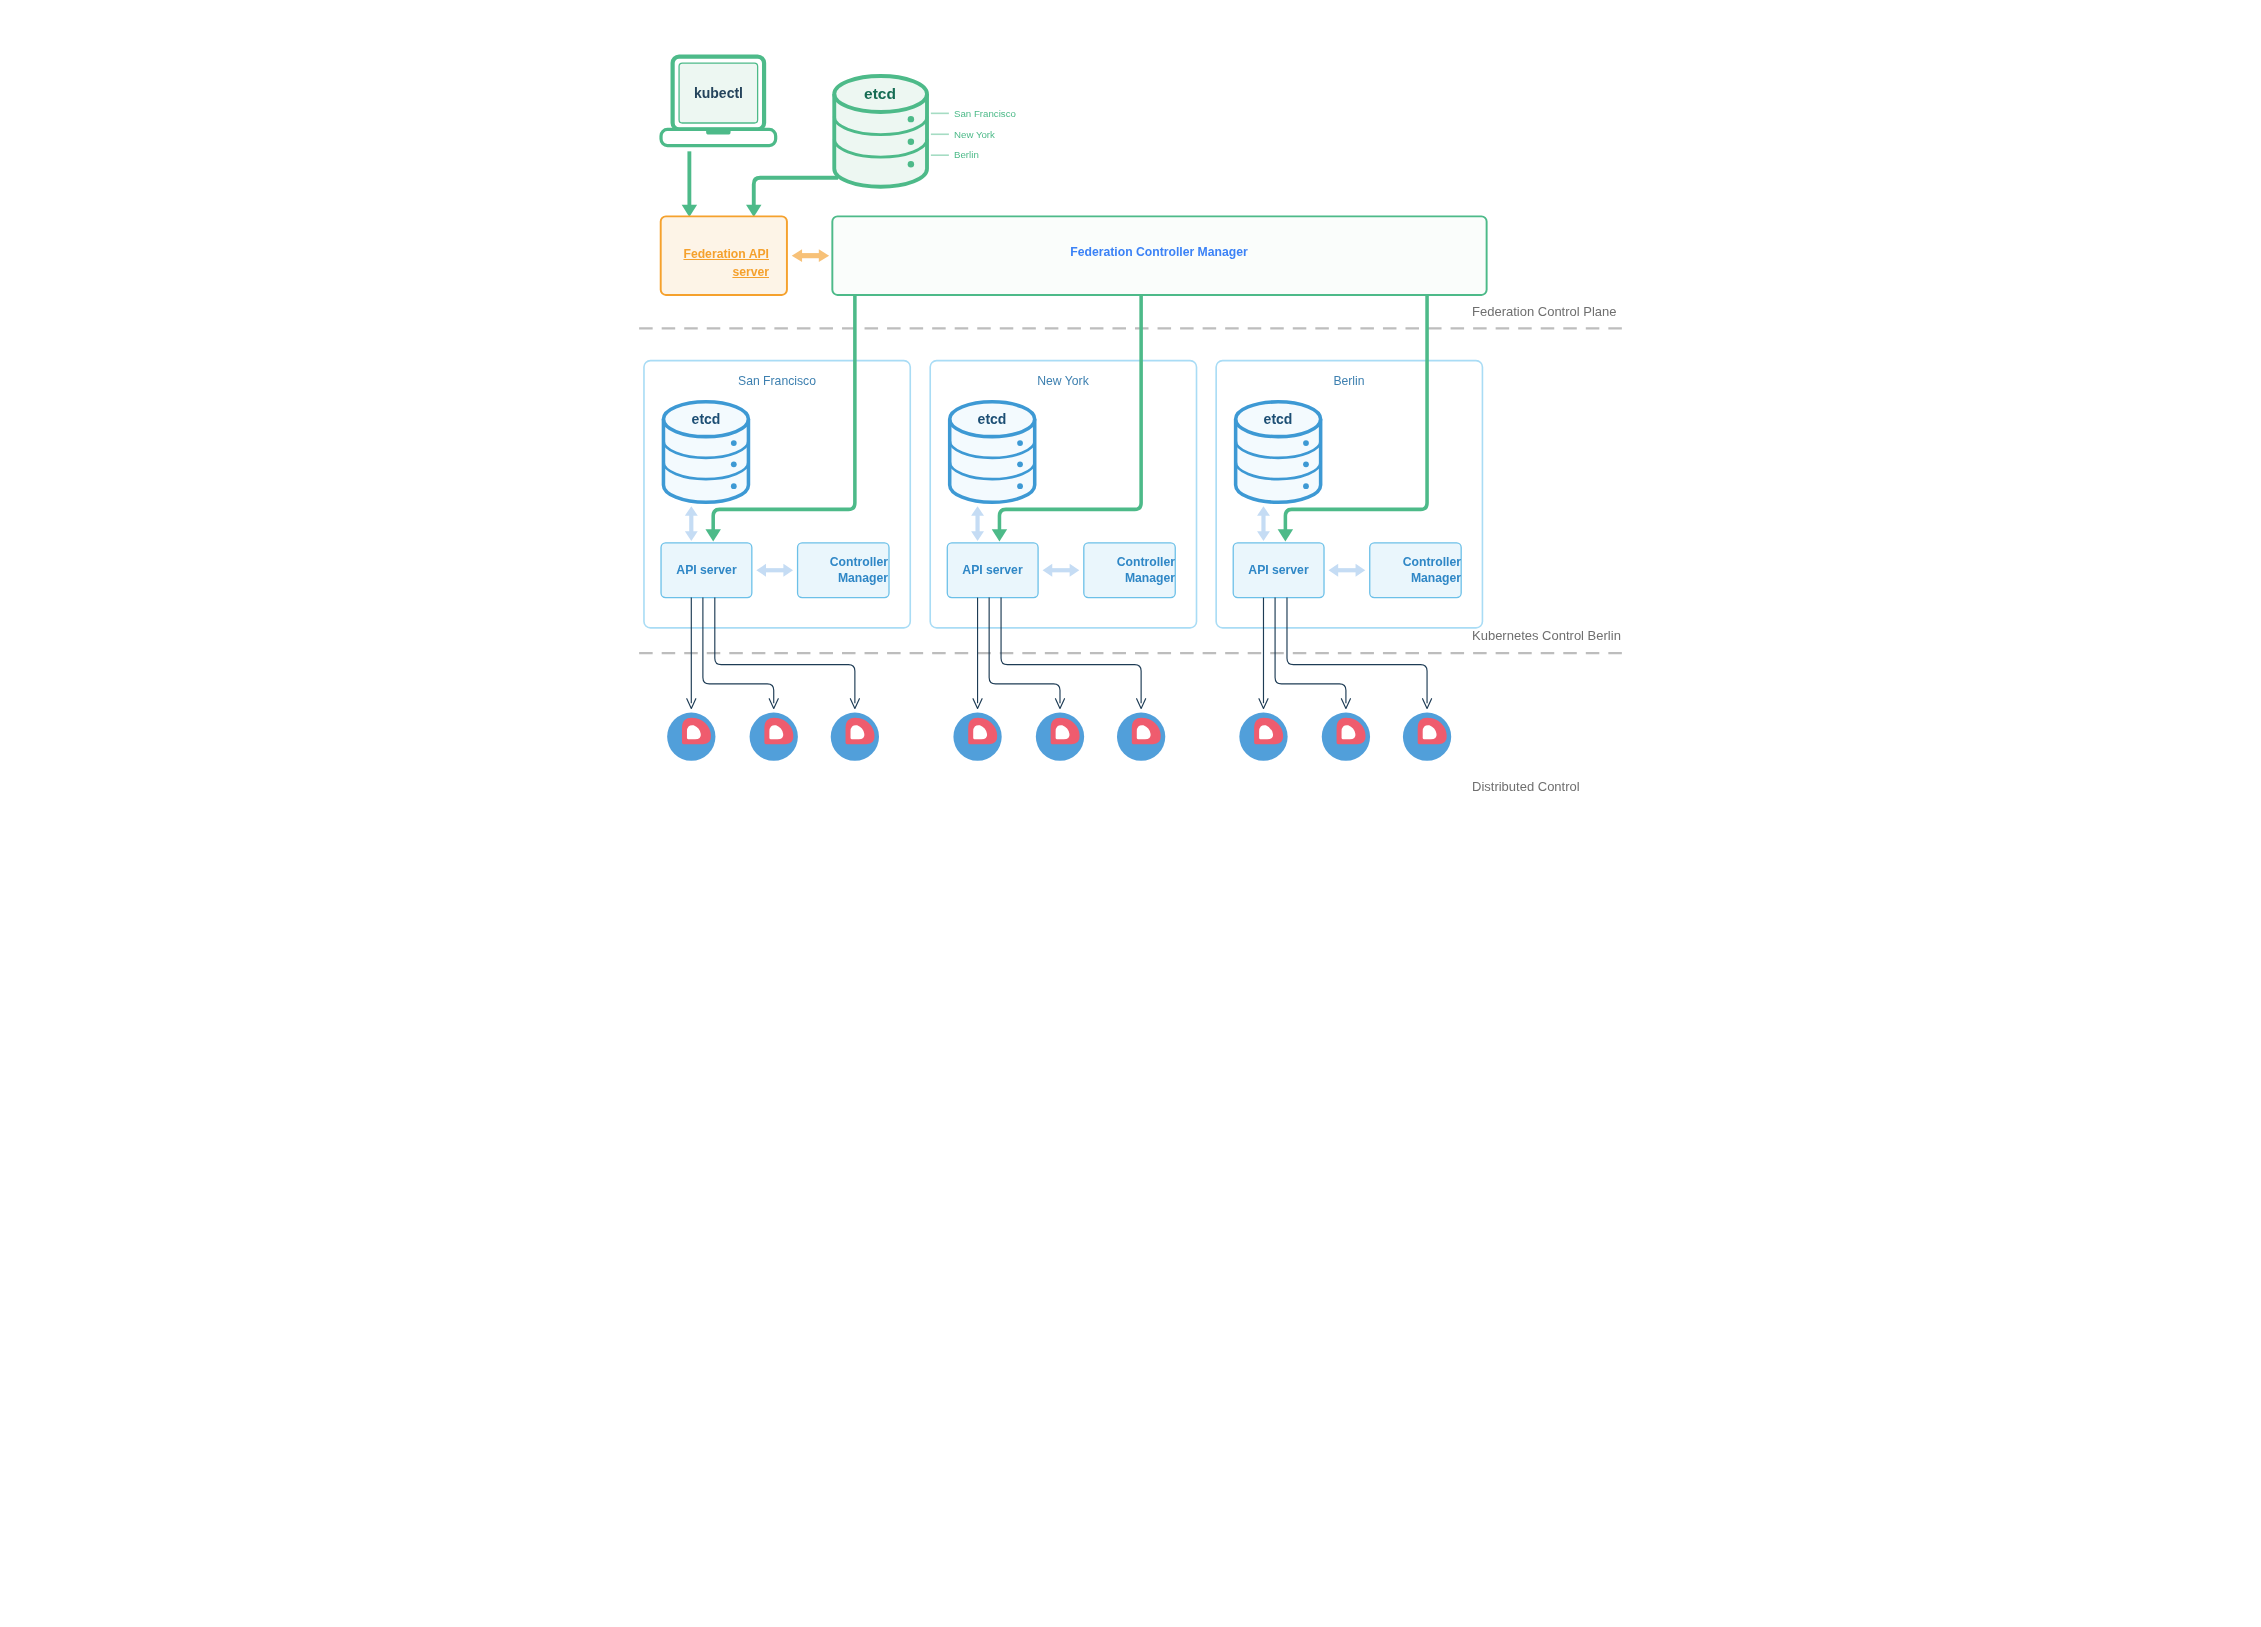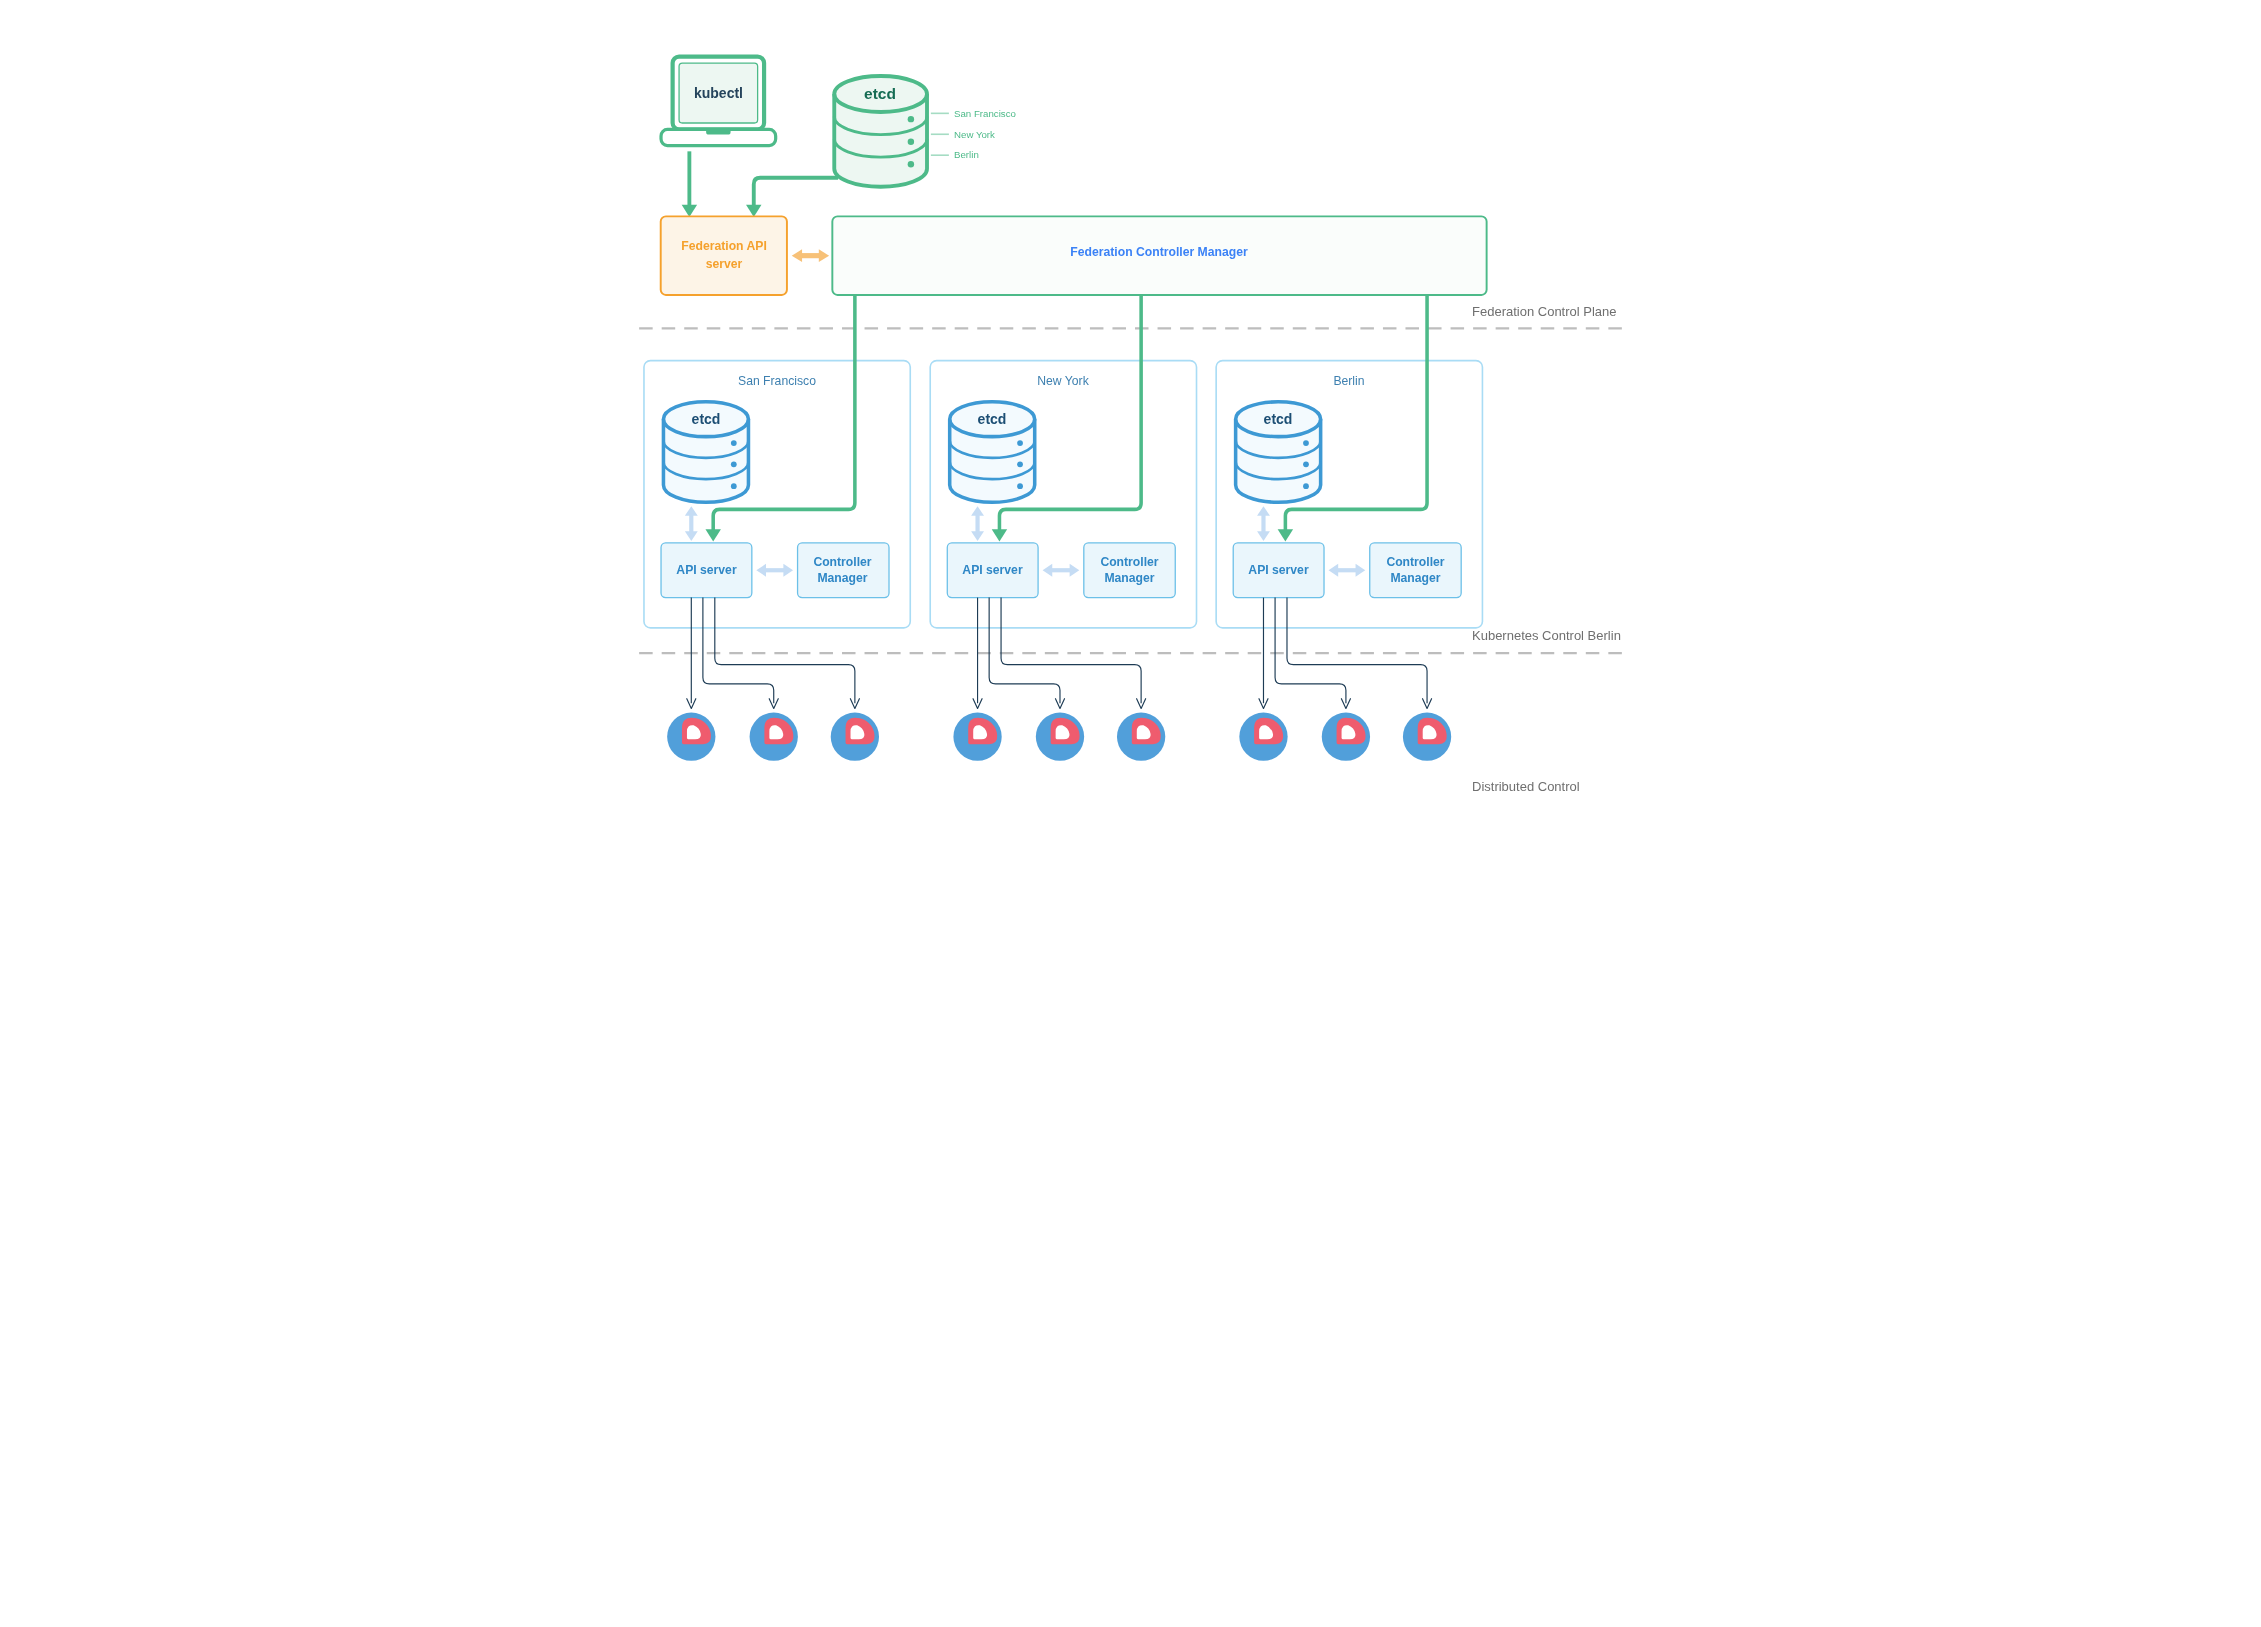--- a/index.html
+++ b/index.html
@@ -8,21 +8,21 @@
     width:1131px;height:814px;
     margin:0 auto;
     background:#ffffff;
     font-family:"Liberation Sans","DejaVu Sans",sans-serif;
     overflow:hidden;
   }
   .canvas svg.layer{position:absolute;left:0;top:0;}
   .txt{
     position:absolute;
     display:flex;align-items:center;justify-content:center;
-    text-align:center;white-space:pre-line;
+    text-align:right;white-space:pre-line;
     pointer-events:none;
   }
   .txt.left{justify-content:flex-start;text-align:left;}
   .kubectl-label{font-size:14px;font-weight:bold;color:#25445C;}
   .etcd-top-label{font-size:15.5px;font-weight:bold;color:#166C54;}
   .replica-label{font-size:9.7px;color:#4DBA89;}
   .fed-api-label{font-size:12.2px;font-weight:bold;color:#F5A12D;line-height:1.45;}
   .fed-cm-label{font-size:12.2px;font-weight:bold;color:#3b82f6;}
   .plane-label{font-size:13px;color:#6F6F6F;}
   .cluster-title{font-size:12.2px;color:#3E80B0;}
@@ -141,21 +141,21 @@
   </svg>
 
   <div class="txt kubectl-label" style="left:114px;top:63px;width:79px;height:60px;">kubectl</div>
 
   <div class="txt etcd-top-label" style="left:283px;top:81px;width:64px;height:26px;">etcd</div>
 
   <div class="txt left replica-label" style="left:389px;top:106px;width:129px;height:15.5px;">San Francisco</div>
   <div class="txt left replica-label" style="left:389px;top:127px;width:129px;height:15.5px;">New York</div>
   <div class="txt left replica-label" style="left:389px;top:147px;width:129px;height:15.5px;">Berlin</div>
 
-  <div class="txt fed-api-label" style="left:114px;top:229px;width:90px;height:53px;">Federation API server</div>
+  <div class="txt fed-api-label" style="left:114px;top:237px;width:90px;height:53px;text-decoration:underline;">Federation API server</div>
 
   <div class="txt fed-cm-label" style="left:401px;top:240px;width:386px;height:23px;">Federation Controller Manager</div>
 
   <div class="txt left plane-label" style="left:907px;top:302px;width:206px;height:18px;">Federation Control Plane</div>
   <div class="txt left plane-label" style="left:907px;top:626px;width:206px;height:18px;">Kubernetes Control Berlin</div>
   <div class="txt left plane-label" style="left:907px;top:777px;width:206px;height:18px;">Distributed Control</div>
 
   <div class="txt cluster-title" style="left:141px;top:372px;width:142px;height:18px;">San Francisco</div>
   <div class="txt cluster-etcd-label" style="left:109px;top:408px;width:64px;height:22px;">etcd</div>
   <div class="txt inner-box-label" style="left:96px;top:543px;width:91px;height:55px;">API server</div>

